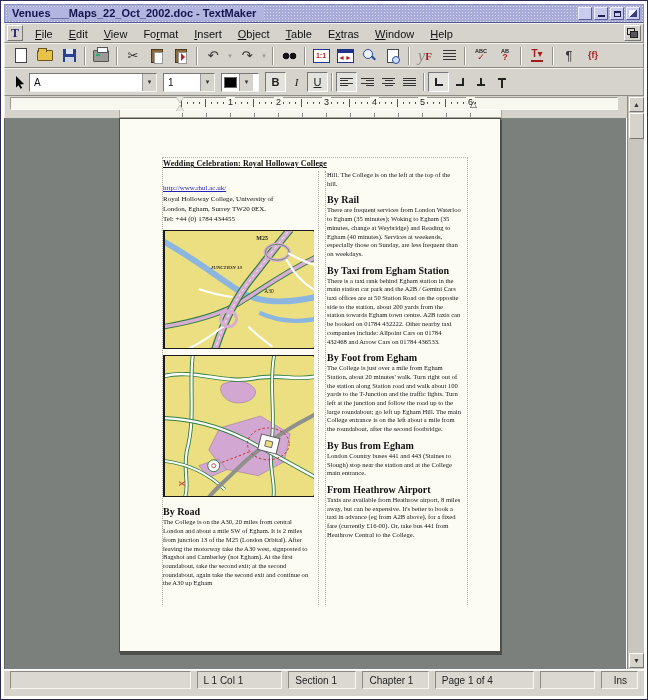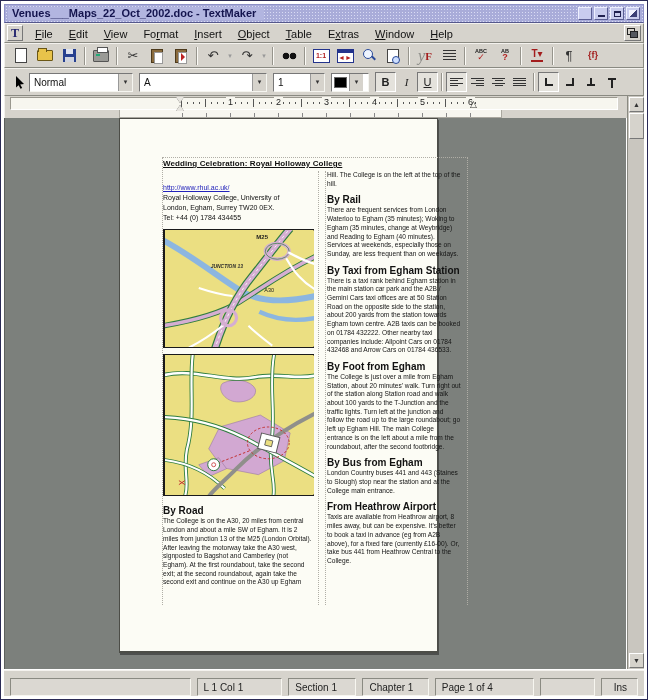--- a/index.html
+++ b/index.html
@@ -111,21 +111,21 @@
      border:1px solid #aaa8a0;border-top:none;
      background-image:repeating-linear-gradient(to right,#888 0 1px,transparent 1px 24px);
      background-size:296px 4px;background-position:62px bottom;background-repeat:no-repeat;}
   .marker-hour{position:absolute;left:171px;top:1px;width:9px;height:13px;}
   .marker-hour:before{content:"";position:absolute;left:0;top:0;border:4.5px solid transparent;border-top:6px solid #e8e6e0;filter:drop-shadow(0 0 0.5px #333);}
   .marker-hour:after{content:"";position:absolute;left:0;bottom:-1px;border:4.5px solid transparent;border-bottom:6px solid #e8e6e0;filter:drop-shadow(0 0 0.5px #333);}
   .marker-right{position:absolute;left:465px;top:2px;font-size:9px;color:#333;line-height:12px;}
 
   
   .workspace{position:absolute;left:3px;top:117px;width:622px;height:551px;background:#7c807c;border-left:1px solid #5c5f5c;overflow:hidden;}
-  .page{position:absolute;left:114px;top:0px;width:319px;height:535px;background:#fcfcf5;border:1px solid #4c4d47;border-bottom-width:2px;box-shadow:1px 2px 0 rgba(20,20,20,.45);}
+  .page{position:absolute;left:114px;top:0px;width:382px;height:535px;background:#fcfcf5;border:1px solid #4c4d47;border-bottom-width:2px;box-shadow:1px 2px 0 rgba(20,20,20,.45);font-family:Liberation Serif, serif;}
   .guide{position:absolute;border-color:#b0aea6 !important;}
   .g-top{left:42px;top:38px;width:306px;border-top:1px dotted;}
   .g-l{left:42px;top:38px;height:448px;border-left:1px dotted;}
   .g-c1{left:198px;top:52px;height:434px;border-left:1px dotted;}
   .g-c2{left:205px;top:52px;height:434px;border-left:1px dotted;}
   .g-r{left:347px;top:38px;height:448px;border-left:1px dotted;}
 
   .doc-heading{position:absolute;left:43px;top:40px;font-size:8px;font-weight:bold;text-decoration:underline;color:#111;letter-spacing:.1px;}
   .cols{position:absolute;left:43px;top:52px;display:flex;}
   .colL{width:156px;padding-top:13px;padding-right:6px;}
@@ -138,21 +138,21 @@
   .mapbox{width:151px;border:1px solid #1a1a1a;border-left-width:2px;margin-top:6px;background:#ebdf82;line-height:0;}
   .byroad-head{margin-top:9px;}
 
   
   .vscroll{position:absolute;right:3px;top:95px;width:17px;height:573px;background:#c9c6bf;border-left:1px solid #8a8a82;}
   .sbtn{position:absolute;left:1px;width:15px;height:15px;background:#d6d3cc;border:1px solid;border-color:#fff #777 #777 #fff;font-size:7px;color:#333;display:flex;align-items:center;justify-content:center;}
   .sb-up{top:1px;} .sb-down{bottom:1px;}
   .sthumb{position:absolute;left:1px;top:17px;width:15px;height:26px;background:#d6d3cc;border:1px solid;border-color:#fff #777 #777 #fff;}
 
   
-  .statusbar{position:absolute;left:3px;right:3px;bottom:3px;height:26px;background:#d6d3cc;border-top:1px solid #f4f2ee;display:flex;align-items:flex-end;gap:6px;padding:0 6px;}
+  .statusbar{position:absolute;left:3px;right:3px;bottom:3px;height:26px;background:#d6d3cc;border-top:1px solid #f4f2ee;display:flex;align-items:flex-start;gap:6px;padding:0 6px;}
   .sfield{height:18px;background:#dbd8d2;border:1px solid;border-color:#8a8a82 #f7f6f0 #f7f6f0 #8a8a82;font-size:10px;color:#222;display:flex;align-items:center;padding:0 6px;white-space:nowrap;overflow:hidden;}
   .sf0{width:186px;} .sf1{width:88px;} .sf2{width:70px;} .sf3{width:68px;} .sf4{width:102px;} .sf5{width:56px;} .sf6{width:38px;margin-left:auto;justify-content:center;padding-left:8px;}
 </style>
 </head>
 <body>
 
 <div class="window">
 
   <div class="titlebar">
     <span class="title-text">Venues___Maps_22_Oct_2002.doc - TextMaker</span>
@@ -272,24 +272,20 @@
     <span class="tbtn">
         <span class="txticon red">{f}</span>
       </span>
   </div>
 
   <div class="toolbar tb2">
     <span class="tbtn pointer">
       <svg width="11" height="13">
           <path d="M2,0 L10,8 L6.2,8.4 L8.2,12 L6.5,12.8 L4.6,9.2 L2,11.5 Z" fill="#000"></path>
         </svg>
-    </span>
-    <span class="combo" style="width:104px">
-      <span class="combo-text">Normal</span>
-      <span class="combo-btn">▾</span>
     </span>
     <span class="combo" style="width:128px">
       <span class="combo-text">A</span>
       <span class="combo-btn">▾</span>
     </span>
     <span class="combo" style="width:52px">
       <span class="combo-text">1</span>
       <span class="combo-btn">▾</span>
     </span>
     <span class="combo" style="width:38px">

